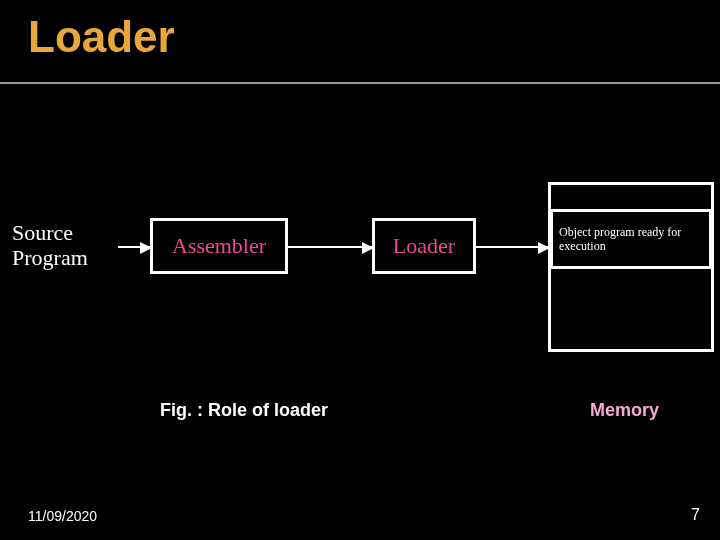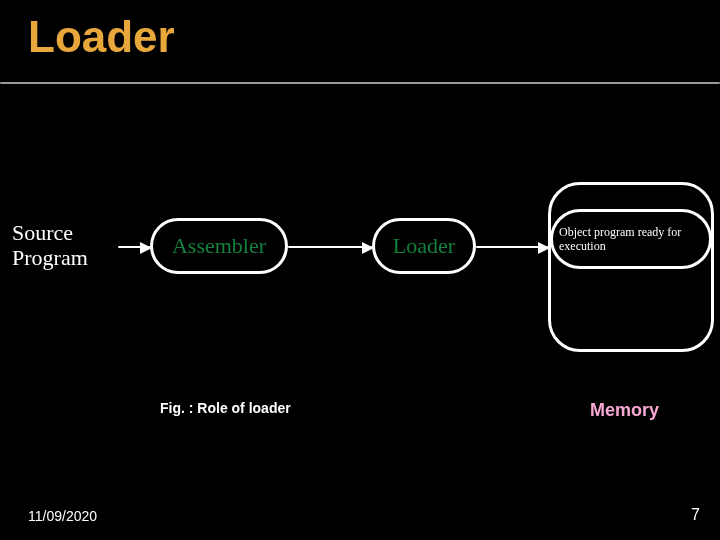--- a/index.html
+++ b/index.html
@@ -1,39 +1,39 @@
 <!DOCTYPE html>
 <html><head>
 <meta charset="utf-8">
 <style>
-  * { box-sizing: border-box; margin: 0; padding: 0; border-radius: 32px; }
+  * { box-sizing: border-box; margin: 0; padding: 0; }
   html, body { width: 720px; height: 540px; background: #000; font-family: Georgia, "Times New Roman", serif; overflow: hidden; }
   .slide { width: 720px; height: 540px; position: relative; background: #000; }
   .title-band { position: absolute; left: 0; right: 0; top: 0; height: 100px; }
   .title { position: absolute; left: 28px; top: 12px; font-size: 44px; font-weight: bold; color: #e8a73a; font-family: "Segoe UI", Arial, sans-serif; }
   .hr { position: absolute; left: 0; right: 0; top: 82px; height: 0; border-top: 2px solid #9a9a9a; }
 
   .diagram { position: absolute; left: 0; right: 0; top: 200px; height: 120px; }
 
   .src { position: absolute; left: 12px; top: 20px; width: 108px; color: #fff; font-size: 22px; line-height: 1.15; }
 
-  .box { position: absolute; background: #000; border: 3px solid #fff; color: #15803d; display: flex; align-items: center; justify-content: center; font-size: 22px; }
+  .box { position: absolute; background: #000; border: 3px solid #fff; color: #ec4899; display: flex; align-items: center; justify-content: center; font-size: 22px; }
   .assembler { left: 150px; top: 18px; width: 138px; height: 56px; }
   .loader-box { left: 372px; top: 18px; width: 104px; height: 56px; }
 
   .memory-box { position: absolute; left: 548px; top: -18px; width: 166px; height: 170px; border: 3px solid #fff; background: #000; }
   .memory-inner { position: absolute; left: -1px; top: 24px; right: -1px; height: 60px; border: 3px solid #fff; background: #000; color: #fff; font-size: 12px; line-height: 1.2; display: flex; align-items: center; justify-content: flex-start; padding: 4px 6px; }
 
   .arrow { position: absolute; height: 0; border-top: 2px solid #fff; }
   .arrow::after { content: ""; position: absolute; right: -2px; top: -6px; width: 0; height: 0; border-left: 12px solid #fff; border-top: 6px solid transparent; border-bottom: 6px solid transparent; }
   .a1 { left: 118px; top: 46px; width: 32px; }
   .a2 { left: 288px; top: 46px; width: 84px; }
   .a3 { left: 476px; top: 46px; width: 72px; }
 
-  .caption { position: absolute; left: 160px; top: 400px; color: #fff; font-family: "Segoe UI", Arial, sans-serif; font-weight: bold; font-size: 14px; }
+  .caption { position: absolute; left: 160px; top: 400px; color: #fff; font-family: "Segoe UI", Arial, sans-serif; font-weight: bold; font-size: 18px; }
   .memory-label { position: absolute; left: 590px; top: 400px; color: #f9a8d4; font-family: "Segoe UI", Arial, sans-serif; font-weight: 600; font-size: 18px; }
 
   .date { position: absolute; left: 28px; bottom: 16px; color: #fff; font-family: "Segoe UI", Arial, sans-serif; font-size: 14px; }
   .pagenum { position: absolute; right: 20px; bottom: 16px; color: #fff; font-family: "Segoe UI", Arial, sans-serif; font-size: 16px; }
 </style>
 </head>
 <body>
 
 <div class="slide">
 

